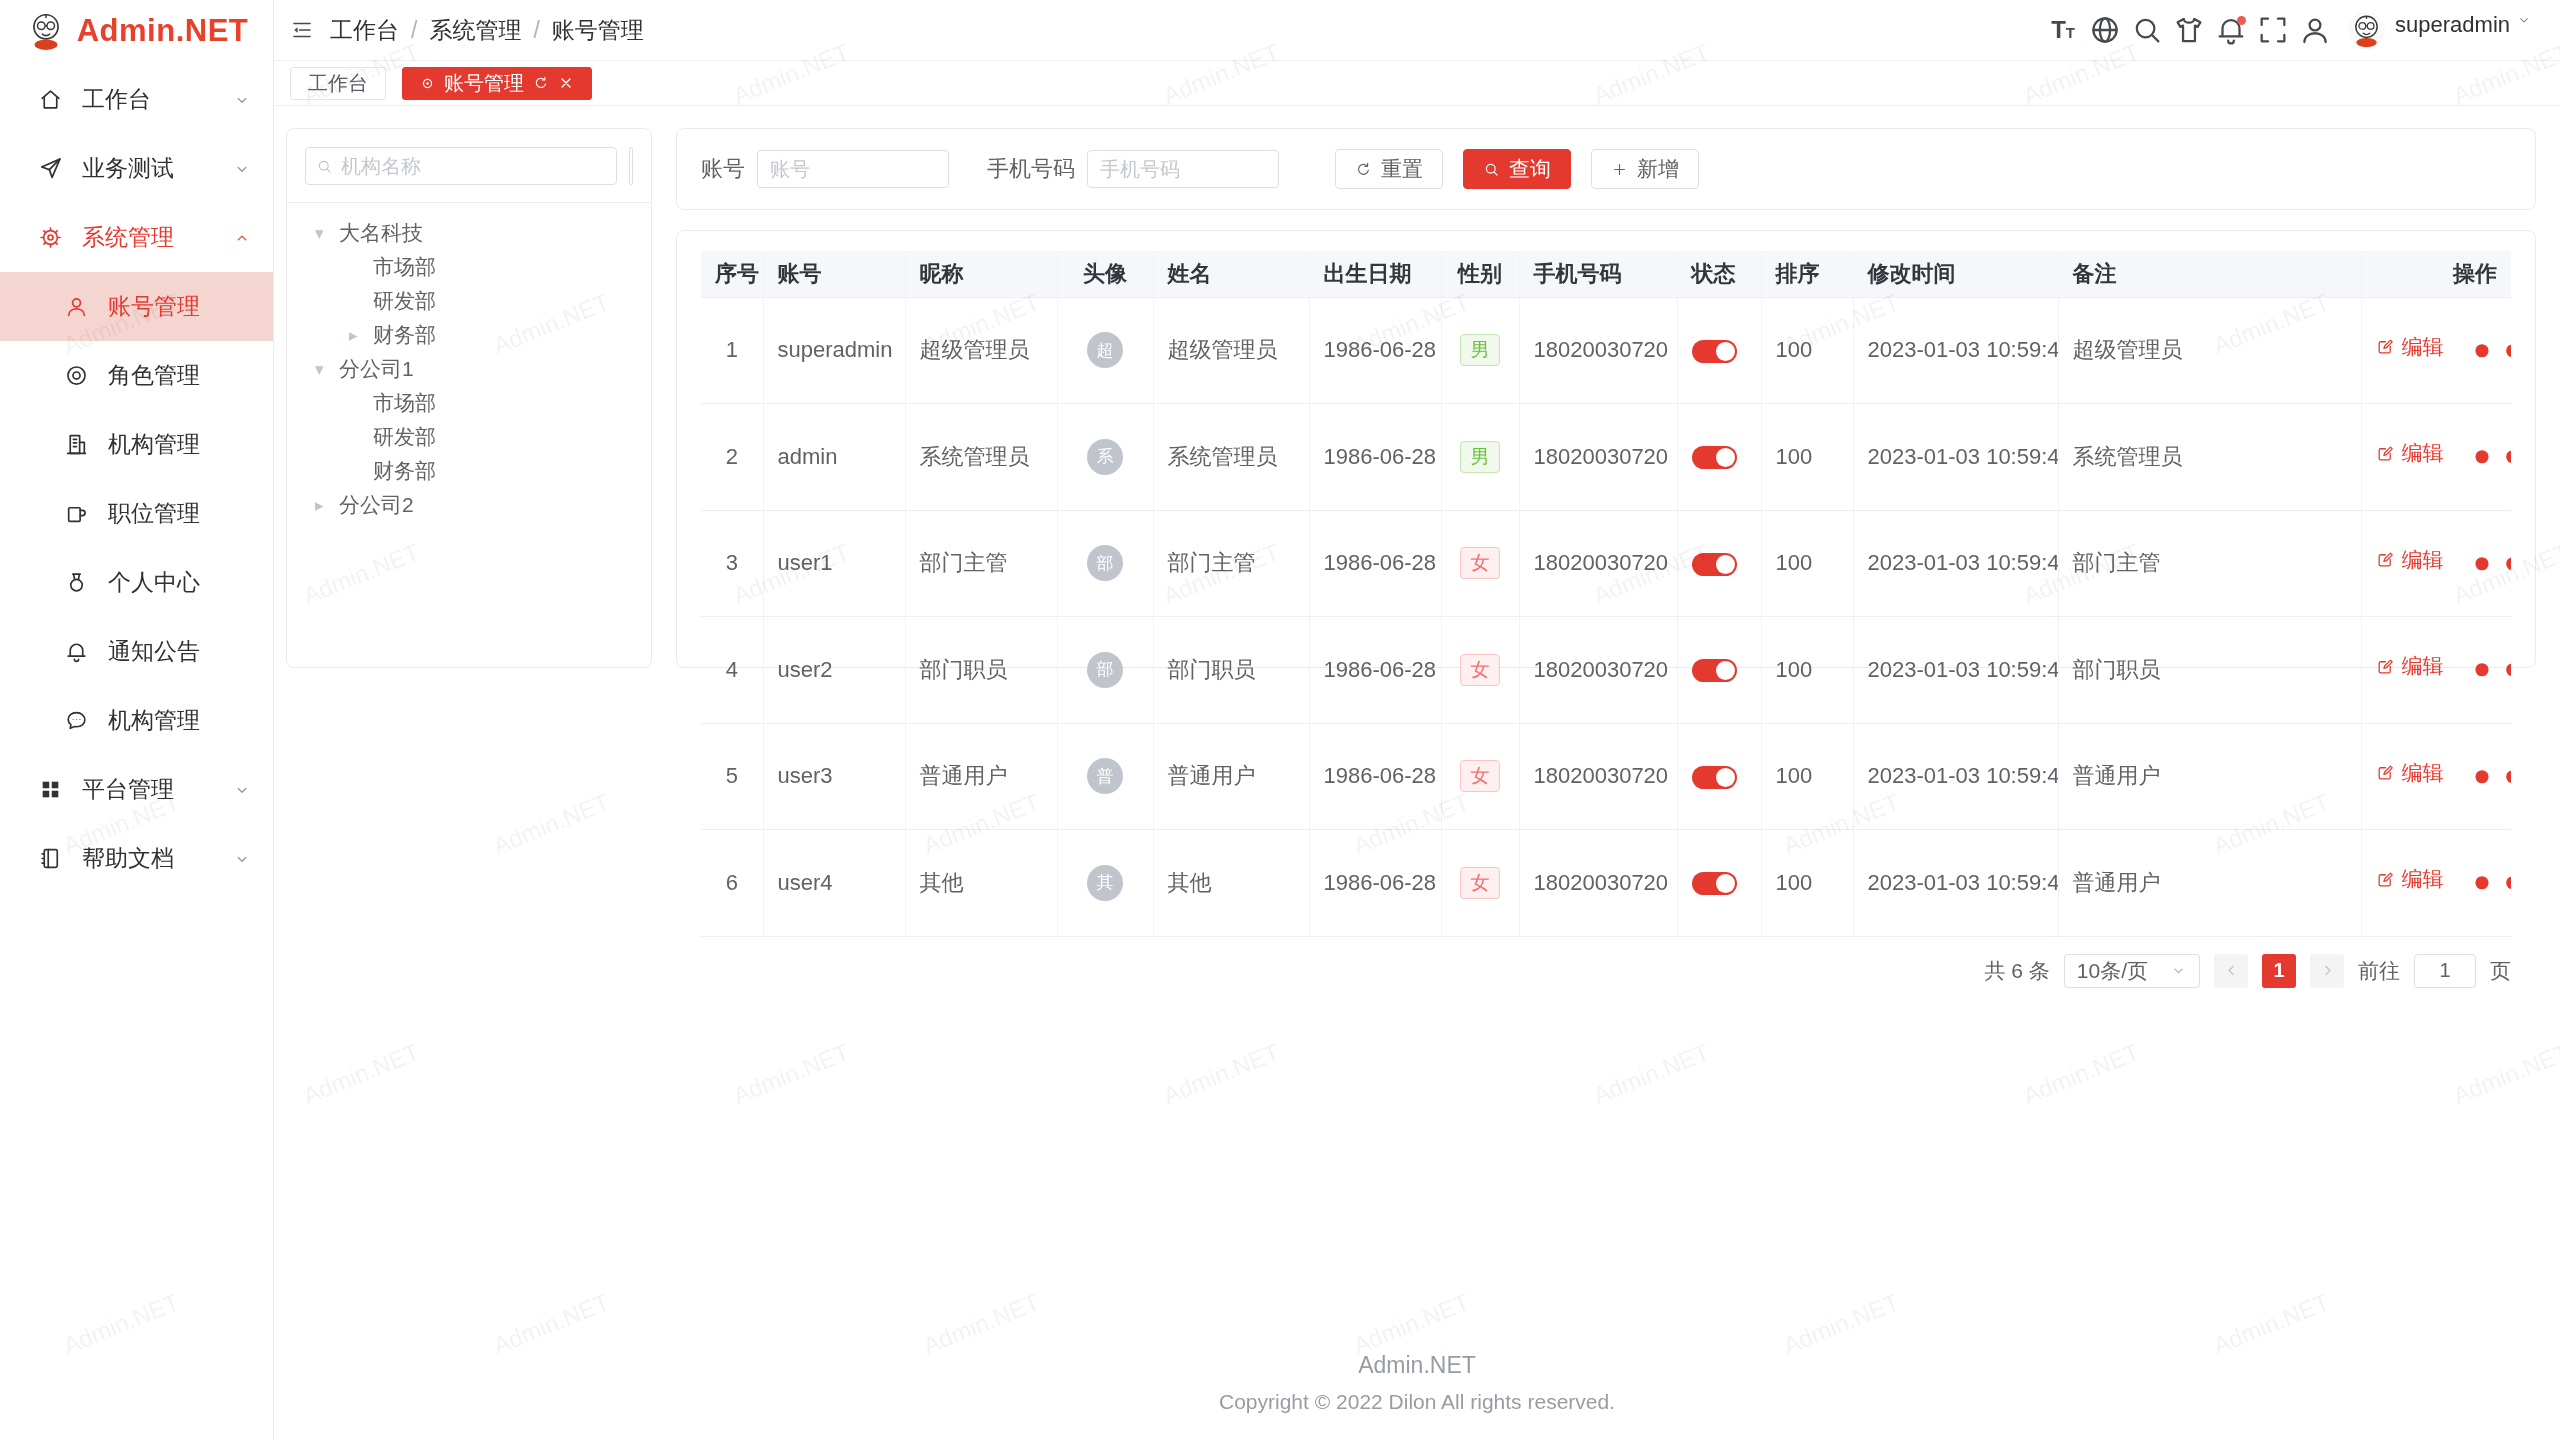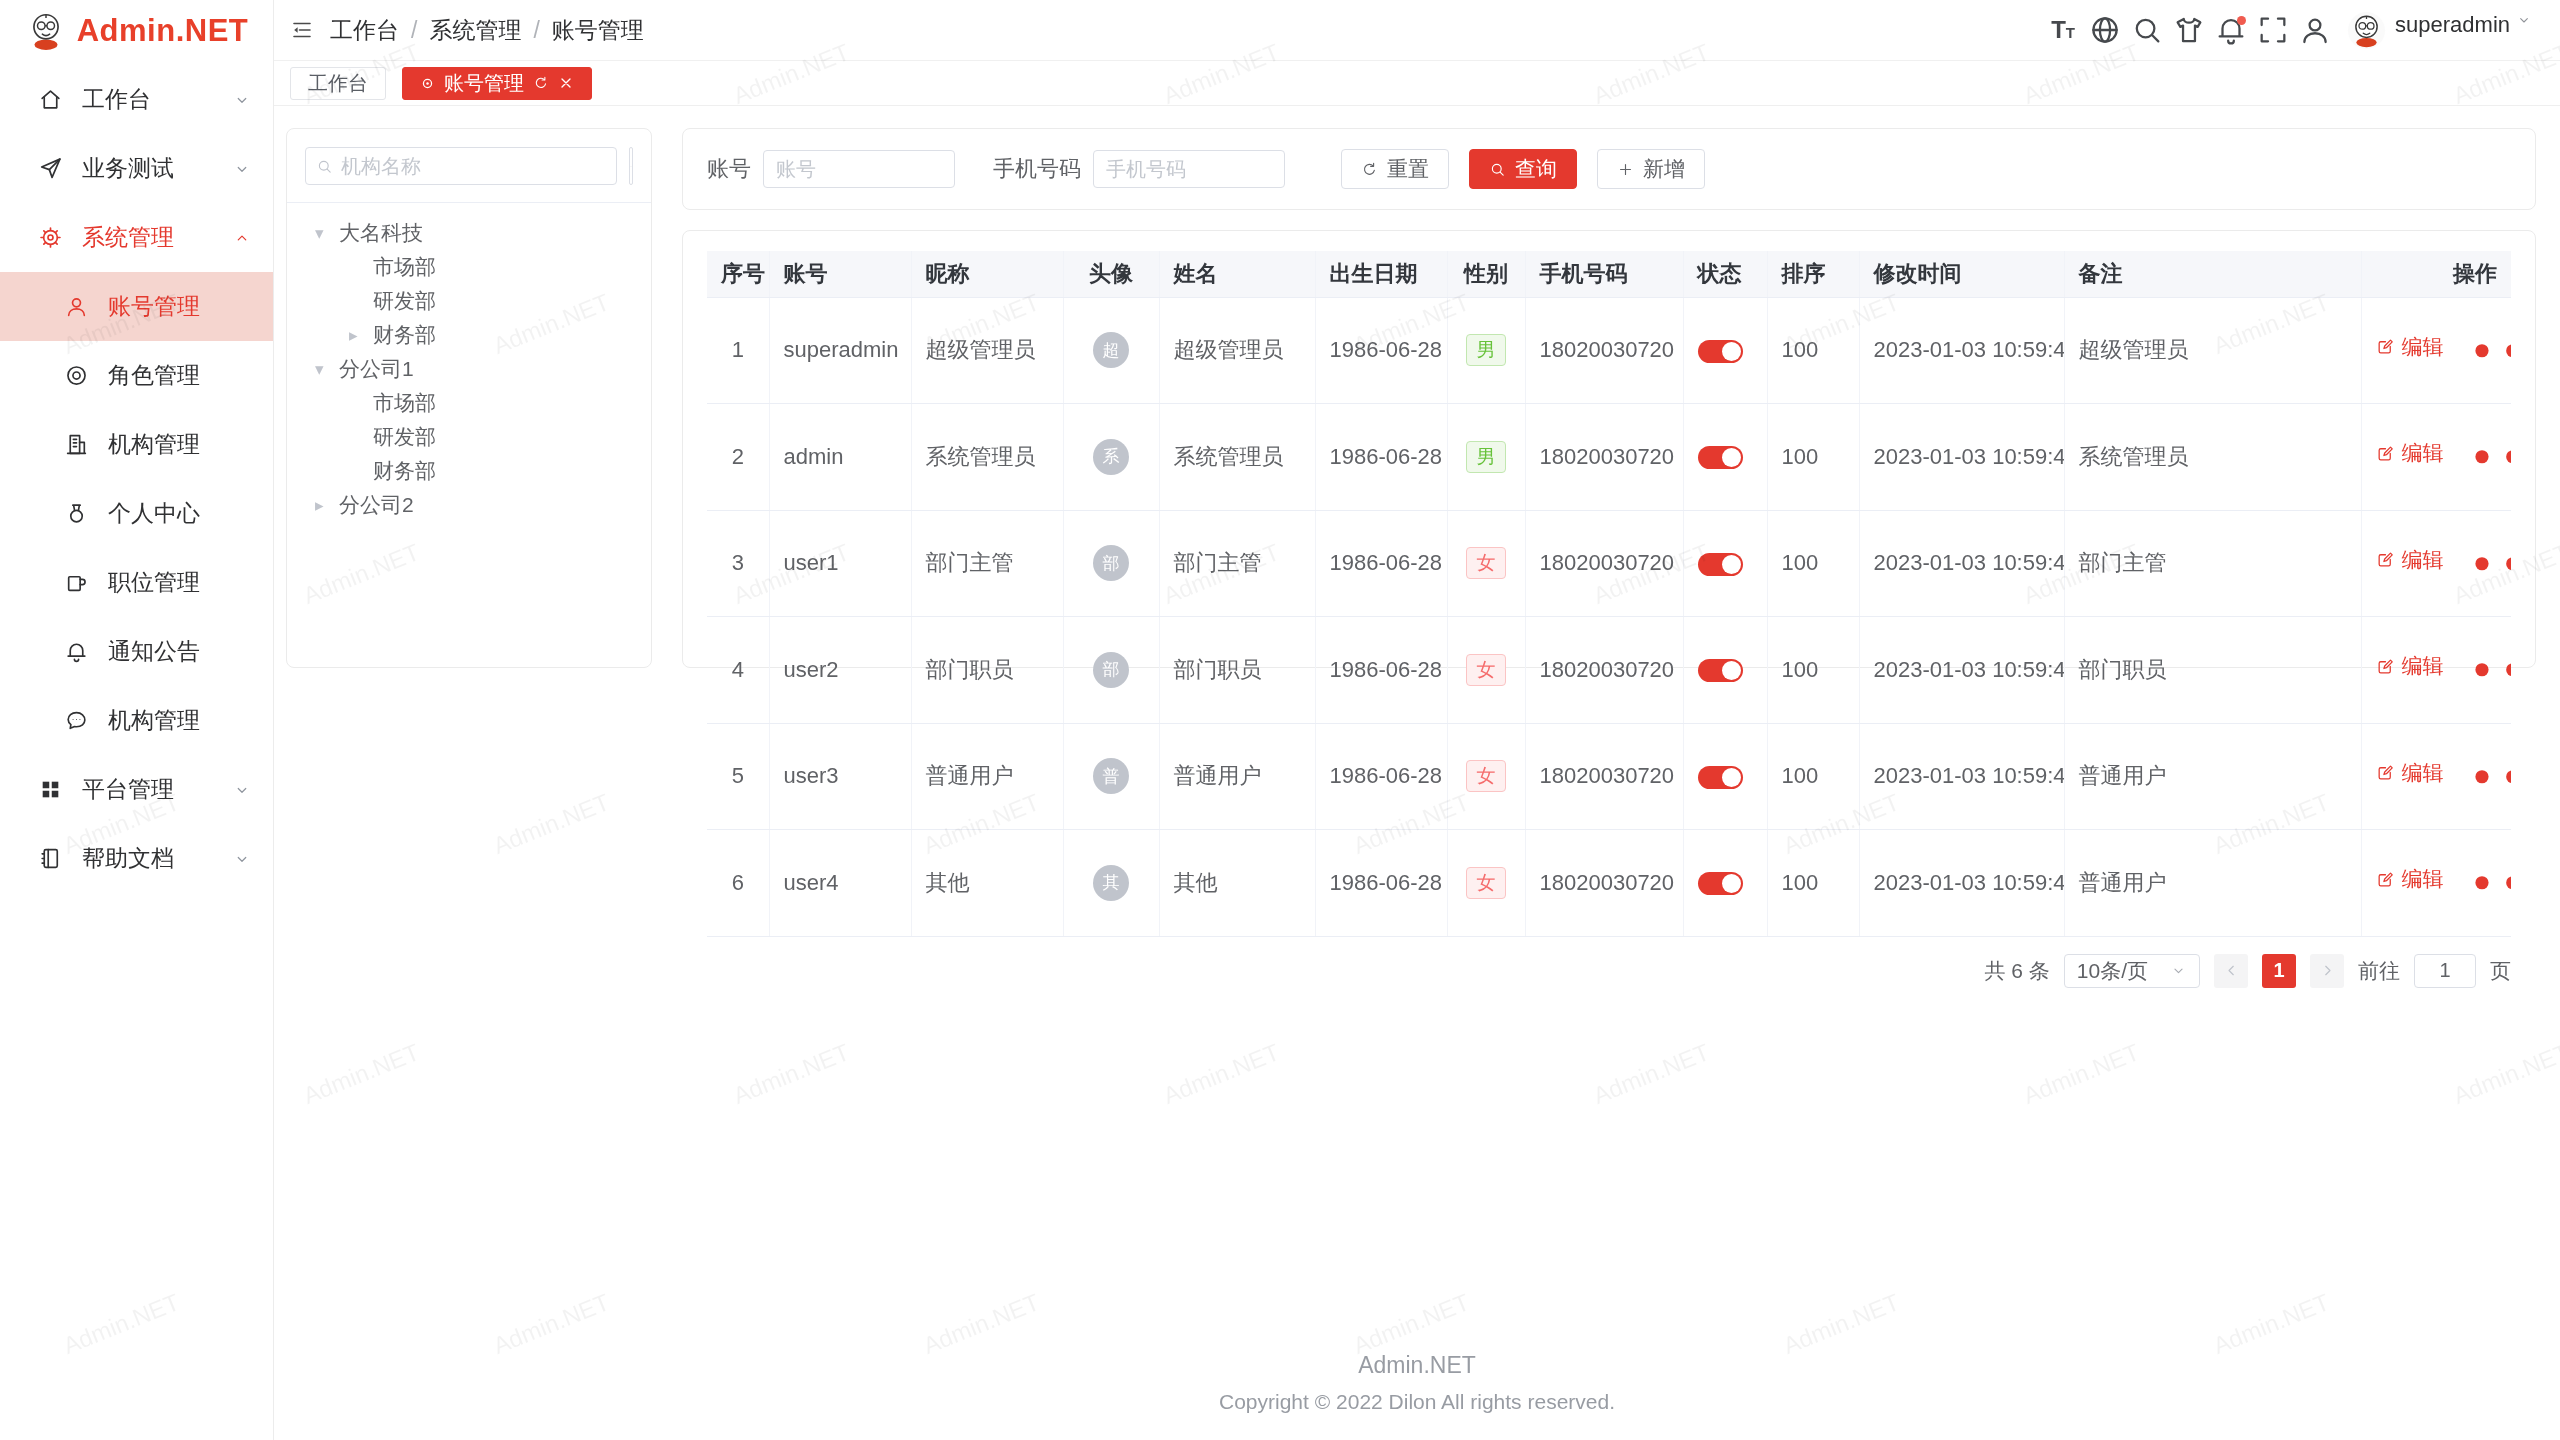--- a/index.html
+++ b/index.html
@@ -44,21 +44,21 @@
   .uname { font-size:22px; color:#303133; cursor:pointer; }
   .uchev { width:16px; height:16px; color:#909399; margin-left:6px; cursor:pointer; }
   .uchev svg { width:16px; height:16px; }
 
   .tabbar { height:45px; border-bottom:1px solid #efefef; display:flex; align-items:center; gap:16px; padding:0 16px; flex-shrink:0; }
   .tab { height:33px; display:inline-flex; align-items:center; gap:9px; padding:0 17px; border:1px solid #e3e5e9; border-radius:3px; font-size:20px; color:#5b5f66; background:#fff; cursor:pointer; }
   .tab.active { background:#e4392e; border-color:#e4392e; color:#fff; }
   .tab-dot { width:15px; height:15px; } .tab-dot svg { width:15px; height:15px; }
   .tab-ic { width:16px; height:16px; } .tab-ic svg { width:16px; height:16px; }
 
-  .content { flex:1; display:flex; align-items:flex-start; gap:30px; padding:22px 24px 0 12px; min-height:0; }
+  .content { flex:1; display:flex; align-items:flex-start; gap:24px; padding:22px 24px 0 12px; min-height:0; }
 
   
   .org-panel { width:366px; height:540px; border:1px solid #ebebeb; border-radius:8px; background:#fff; padding:18px; flex-shrink:0; }
   .org-search { display:flex; gap:12px; }
   .s-input { flex:1; height:38px; border:1px solid #dcdfe6; border-radius:4px; display:flex; align-items:center; padding:0 10px; gap:8px; }
   .s-input svg { width:17px; height:17px; color:#c0c4cc; flex-shrink:0; }
   .s-input input { border:none; outline:none; flex:1; font-size:20px; min-width:0; font-family:inherit; color:#606266; }
   .s-input input::placeholder { color:#c3c7ce; }
   .more-btn { width:38px; height:38px; border:1px solid #dcdfe6; border-radius:4px; background:#fff; display:flex; align-items:center; justify-content:center; color:#606266; cursor:pointer; }
   .more-btn svg { width:18px; height:18px; }
@@ -204,34 +204,34 @@
             <svg viewBox="0 0 24 24" fill="none" stroke="currentColor" stroke-width="1.6" stroke-linecap="round" stroke-linejoin="round" style="width:100%;height:100%;display:block">
               <rect x="6" y="3.5" width="9" height="17"></rect>
               <path d="M15 10h4.5v10.5M3.5 20.5h17M9 7h3M9 10.5h3M9 14h3"></path>
             </svg>
           </span>
           <span class="mi-label">机构管理</span>
         </div>
         <div class="menu-item child">
           <span class="mi-icon">
             <svg viewBox="0 0 24 24" fill="none" stroke="currentColor" stroke-width="1.6" stroke-linecap="round" stroke-linejoin="round" style="width:100%;height:100%;display:block">
+              <rect x="4.5" y="6.5" width="11" height="13" rx="1"></rect>
+              <path d="M15.5 9h2.2a2.5 2.5 0 010 5h-2.2"></path>
+            </svg>
+          </span>
+          <span class="mi-label">职位管理</span>
+        </div>
+        <div class="menu-item child">
+          <span class="mi-icon">
+            <svg viewBox="0 0 24 24" fill="none" stroke="currentColor" stroke-width="1.6" stroke-linecap="round" stroke-linejoin="round" style="width:100%;height:100%;display:block">
               <circle cx="12" cy="14.5" r="5.5"></circle>
               <path d="M8.5 4h7M9.2 4l1 5.2M14.8 4l-1 5.2"></path>
             </svg>
           </span>
           <span class="mi-label">个人中心</span>
-        </div>
-        <div class="menu-item child">
-          <span class="mi-icon">
-            <svg viewBox="0 0 24 24" fill="none" stroke="currentColor" stroke-width="1.6" stroke-linecap="round" stroke-linejoin="round" style="width:100%;height:100%;display:block">
-              <rect x="4.5" y="6.5" width="11" height="13" rx="1"></rect>
-              <path d="M15.5 9h2.2a2.5 2.5 0 010 5h-2.2"></path>
-            </svg>
-          </span>
-          <span class="mi-label">职位管理</span>
         </div>
         <div class="menu-item child">
           <span class="mi-icon">
             <svg viewBox="0 0 24 24" fill="none" stroke="currentColor" stroke-width="1.6" stroke-linecap="round" stroke-linejoin="round" style="width:100%;height:100%;display:block">
               <path d="M6 16.5v-5.5a6 6 0 0112 0v5.5M4 16.5h16M10 19.5a2 2 0 004 0"></path>
             </svg>
           </span>
           <span class="mi-label">通知公告</span>
         </div>
         <div class="menu-item child">

